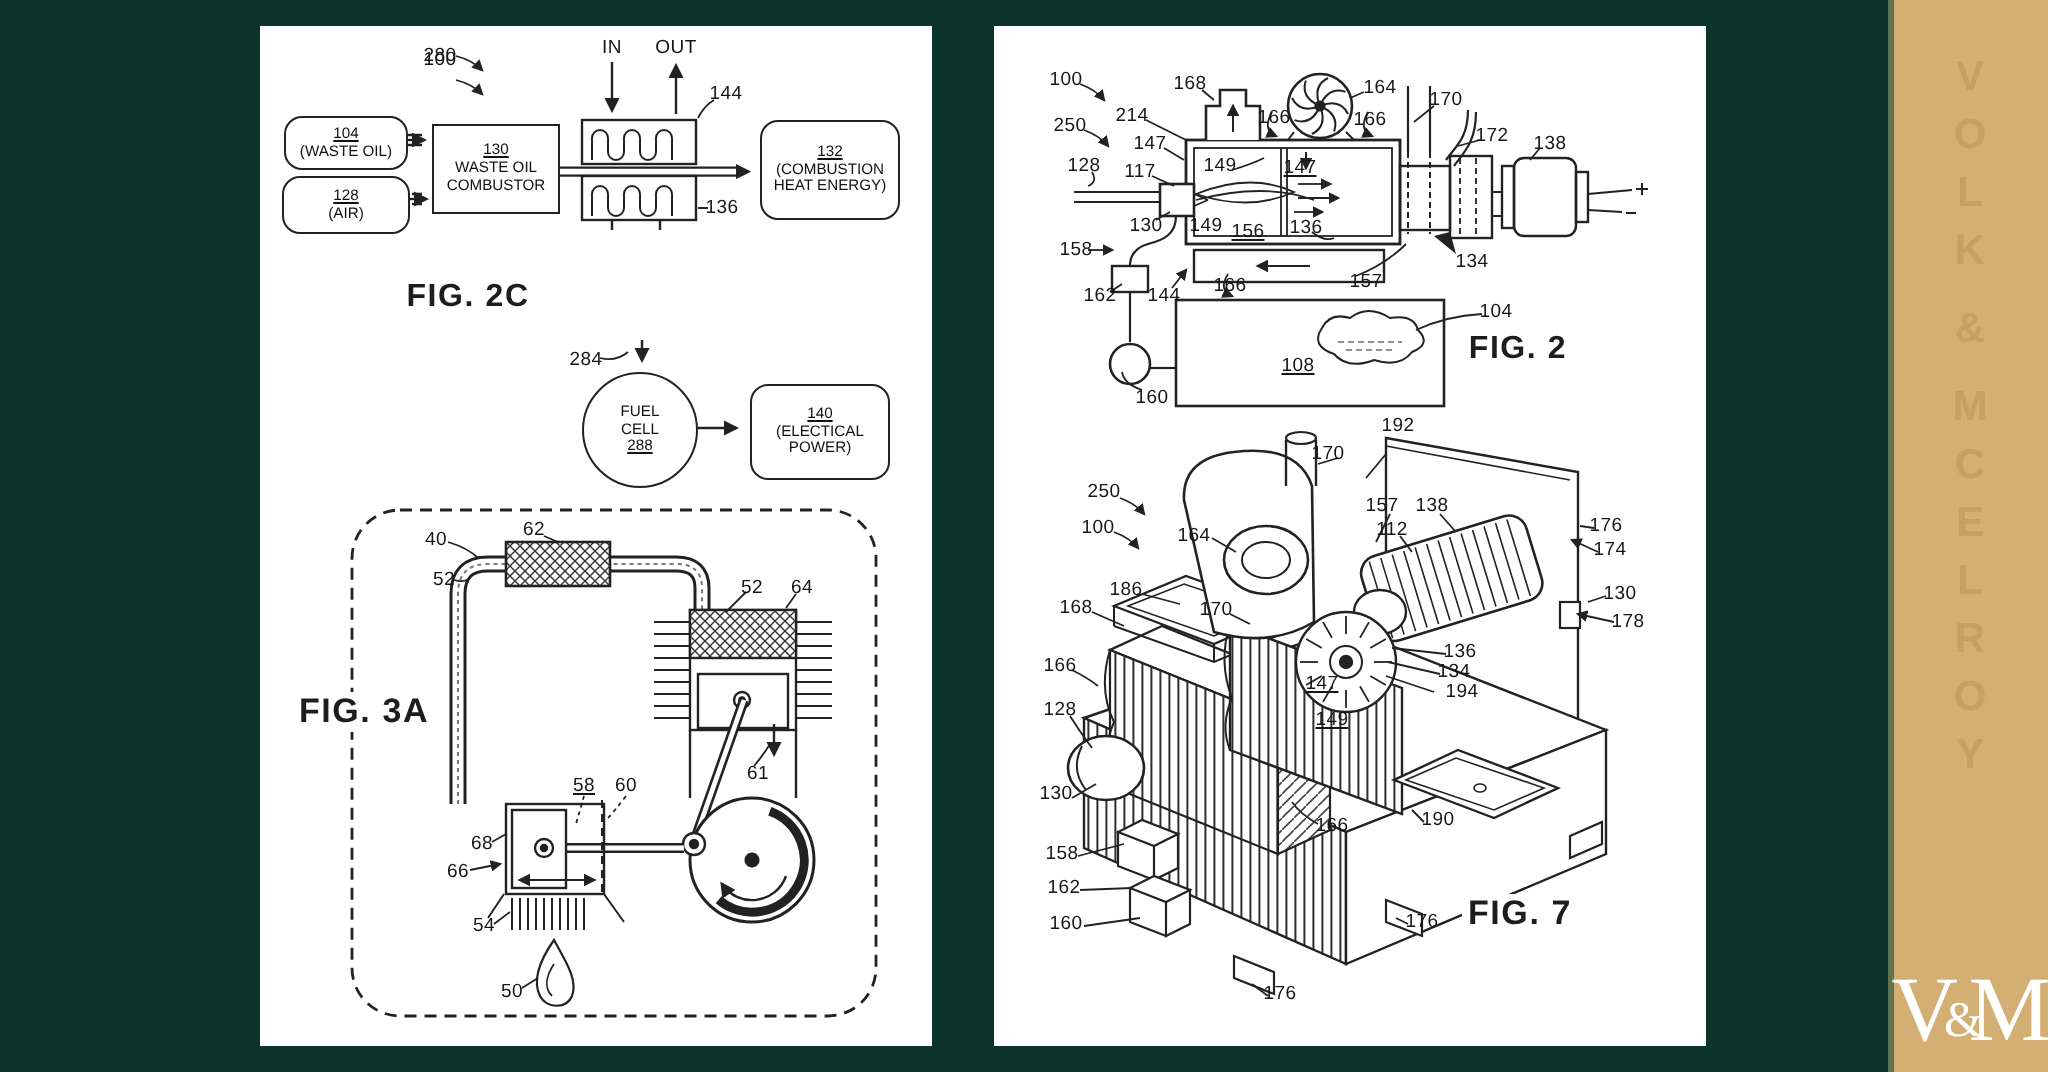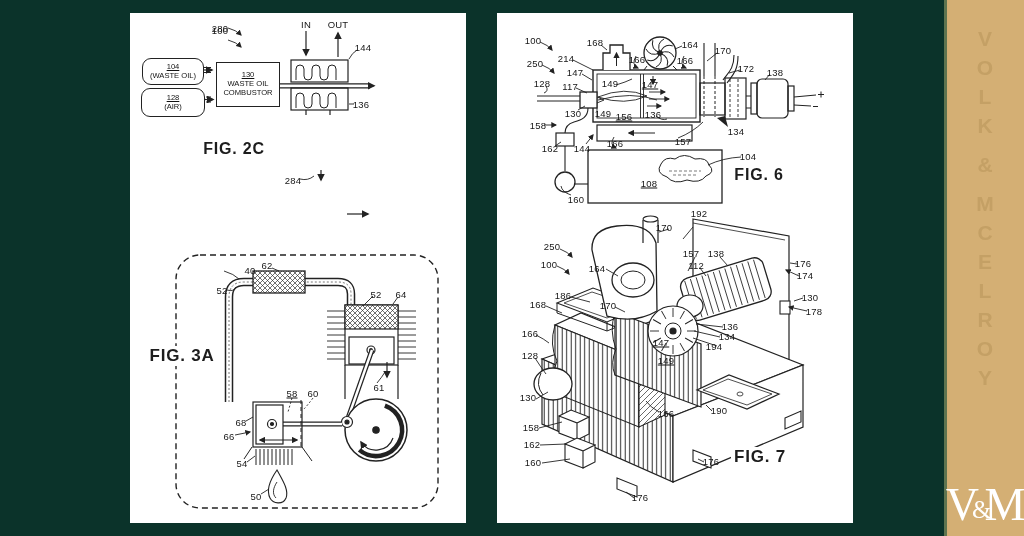--- a/index.html
+++ b/index.html
@@ -114,35 +114,50 @@
     </div>
     <div class="pbox r" style="left:11px;top:75px;width:62px;height:27px">
       <span class="num">128</span>
       <span>(AIR)</span>
     </div>
     <div class="pbox" style="left:86px;top:49px;width:62px;height:43px">
       <span class="num">130</span>
       <span>WASTE OIL</span>
       <span>COMBUSTOR</span>
     </div>
+    <div class="pbox r" style="left:250px;top:47px;width:68px;height:48px">
+      <span class="num">132</span>
+      <span>(COMBUSTION</span>
+      <span>HEAT ENERGY)</span>
+    </div>
+    <div class="pbox circle" style="left:161px;top:173px;width:56px;height:56px">
+      <span>FUEL</span>
+      <span>CELL</span>
+      <span class="num">288</span>
+    </div>
+    <div class="pbox r" style="left:245px;top:179px;width:68px;height:46px">
+      <span class="num">140</span>
+      <span>(ELECTICAL</span>
+      <span>POWER)</span>
+    </div>
 
     <span class="cap" style="left:104px;top:136px;">FIG. 2C</span>
     <span class="cap" style="left:52px;top:343px;font-size:17px;">FIG. 3A</span>
 
     <div class="layer">
         <span class="lbl" style="left: 176px; top: 11px;">IN</span>
         <span class="lbl" style="left: 208px; top: 11px;">OUT</span>
         <span class="lbl" style="left: 90px; top: 17px;">100</span>
         <span class="lbl" style="left: 90px; top: 15px;">280</span>
         <span class="lbl" style="left: 233px; top: 34px;">144</span>
         <span class="lbl" style="left: 231px; top: 91px;">136</span>
         <span class="lbl" style="left: 163px; top: 167px;">284</span>
       </div>
     <div class="layer">
-        <span class="lbl" style="left: 88px; top: 257px; margin-left: 32px;">40</span>
+        <span class="lbl" style="left: 88px; top: 257px;">40</span>
         <span class="lbl" style="left: 137px; top: 252px;">62</span>
         <span class="lbl" style="left: 92px; top: 277px;">52</span>
         <span class="lbl" style="left: 246px; top: 281px;">52</span>
         <span class="lbl" style="left: 271px; top: 281px;">64</span>
         <span class="lbl" style="left: 162px; top: 380px; text-decoration: underline;">58</span>
         <span class="lbl" style="left: 183px; top: 380px;">60</span>
         <span class="lbl" style="left: 249px; top: 374px;">61</span>
         <span class="lbl" style="left: 111px; top: 409px;">68</span>
         <span class="lbl" style="left: 99px; top: 423px;">66</span>
         <span class="lbl" style="left: 112px; top: 450px;">54</span>
@@ -275,21 +290,21 @@
         <path stroke-width="1.1" fill="#fff" d="M62,403 l18,7 l12,-6 l-18,-7 Z M62,403 l18,7 v17 l-18,-7 Z M80,410 l12,-6 v17 l-12,6 Z"></path>
         <path stroke-width="1.1" fill="#fff" d="M68,431 l18,7 l12,-6 l-18,-7 Z M68,431 l18,7 v17 l-18,-7 Z M86,438 l12,-6 v17 l-12,6 Z"></path>
         <path stroke-width="0.9" d="M172,216 L162,219 M196,214 L186,226 M109,256 L121,263 M198,244 L191,258 M223,244 L231,253 M203,255 L209,263 M300,251 L293,250 M74,284 L93,289 M49,293 L65,300 M118,294 L128,299 M39,322 Q47,326 52,330 M38,345 Q43,353 49,361 M226,314 L199,311 M223,324 L197,318 M220,333 L196,325 M306,285 L297,288 M39,386 L51,379 M162,399 Q153,394 149,388 M215,398 L209,392 M42,415 L65,409 M43,432 L69,431 M45,450 L73,446 M207,449 L201,446 M137,485 L129,479"></path>
         <path stroke-width="0.9" d="M302,263 L289,257" marker-end="url(#a2)"></path>
         <path stroke-width="0.9" d="M310,298 L292,294" marker-end="url(#a2)"></path>
         <path stroke-width="0.9" d="M63,236 Q71,239 75,244" marker-end="url(#a2)"></path>
         <path stroke-width="0.9" d="M60,253 Q68,256 72,261" marker-end="url(#a2)"></path>
       </g>
     </svg>
 
-    <span class="cap" style="left:262px;top:162px;">FIG. 6</span>
+    <span class="cap" style="left:262px;top:162px;">FIG. 2</span>
     <span class="cap" style="left:263px;top:444px;font-size:17px;">FIG. 7</span>
 
     <div class="layer">
         <span class="lbl" style="left: 36px; top: 27px;">100</span>
         <span class="lbl" style="left: 38px; top: 50px;">250</span>
         <span class="lbl" style="left: 69px; top: 45px;">214</span>
         <span class="lbl" style="left: 98px; top: 29px;">168</span>
         <span class="lbl" style="left: 193px; top: 31px;">164</span>
         <span class="lbl" style="left: 226px; top: 37px;">170</span>
         <span class="lbl" style="left: 249px; top: 55px;">172</span>
@@ -326,21 +341,21 @@
         <span class="lbl" style="left: 199px; top: 252px;">112</span>
         <span class="lbl" style="left: 306px; top: 250px;">176</span>
         <span class="lbl" style="left: 308px; top: 262px;">174</span>
         <span class="lbl" style="left: 66px; top: 282px;">186</span>
         <span class="lbl" style="left: 41px; top: 291px;">168</span>
         <span class="lbl" style="left: 111px; top: 292px;">170</span>
         <span class="lbl" style="left: 33px; top: 320px;">166</span>
         <span class="lbl" style="left: 33px; top: 342px;">128</span>
         <span class="lbl" style="left: 233px; top: 313px;">136</span>
         <span class="lbl" style="left: 230px; top: 323px;">134</span>
-        <span class="lbl" style="left: 217px; top: 333px;">194</span>
+        <span class="lbl" style="left: 234px; top: 333px;">194</span>
         <span class="lbl u" style="left: 164px; top: 329px;">147</span>
         <span class="lbl u" style="left: 169px; top: 347px;">149</span>
         <span class="lbl" style="left: 313px; top: 284px;">130</span>
         <span class="lbl" style="left: 317px; top: 298px;">178</span>
         <span class="lbl" style="left: 31px; top: 384px;">130</span>
         <span class="lbl" style="left: 169px; top: 400px;">166</span>
         <span class="lbl" style="left: 222px; top: 397px;">190</span>
         <span class="lbl" style="left: 34px; top: 414px;">158</span>
         <span class="lbl" style="left: 35px; top: 431px;">162</span>
         <span class="lbl" style="left: 36px; top: 449px;">160</span>

